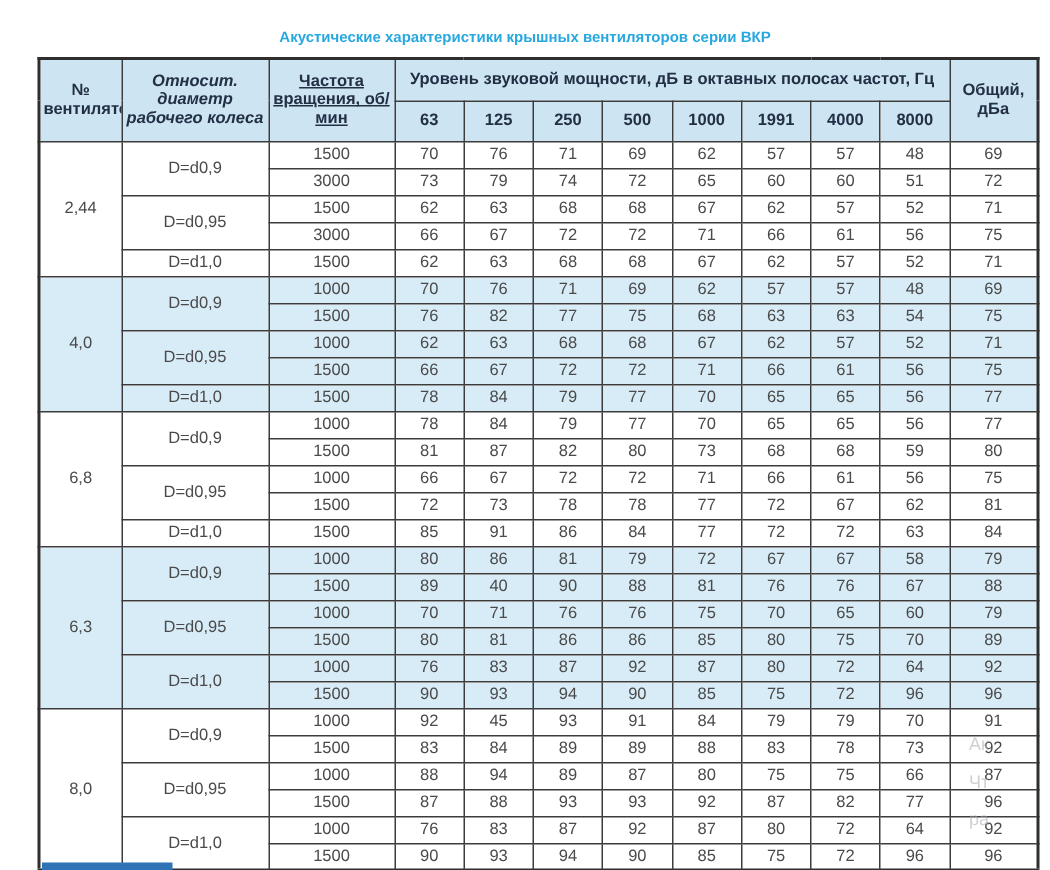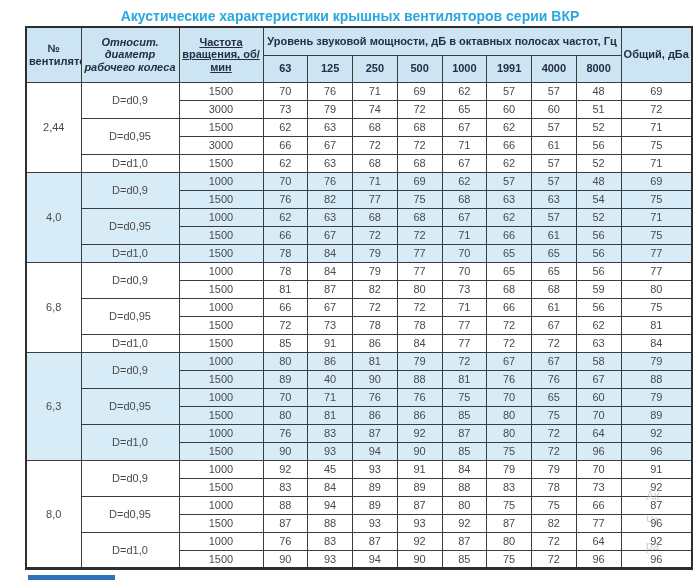--- a/index.html
+++ b/index.html
@@ -6,25 +6,25 @@
   html, body { width: 700px; }
   body {
     width: 700px; height: 580px;
     background: #ffffff;
     font-family: "Liberation Sans", "DejaVu Sans", sans-serif;
     position: relative;
     overflow: hidden;
   }
   .page-title {
     text-align: center;
-    font-size: 14px;
+    font-size: 10px;
     font-weight: bold;
     color: var(--title, #29a8e0);
-    padding-top: 8px;
-    height: 26px;
+    padding-top: 20px;
+    height: 38px;
   }
   table.acoustic {
     border-collapse: collapse;
     table-layout: fixed;
     margin-left: 25px;
     width: 668px;
     border: 2px solid #2e2e2e;
     border-bottom: 3px solid #2e2e2e;
   }
   table.acoustic th, table.acoustic td {
@@ -49,21 +49,21 @@
     font-weight: normal;
     color: var(--text, #4a4a4a);
     background: #ffffff;
     padding: 0 2px;
   }
   table.acoustic tbody tr.shaded td { background: var(--shaded-bg, #d8ecf8); }
   .col-fan   { width: 55px; }
   .col-diam  { width: 98px; font-style: italic; }
   .col-speed { width: 84px; text-decoration: underline; }
   .col-freq  { width: 45px; }
-  .col-total { width: 71px; }
+  .col-total { width: 59px; }
   .watermark {
     position: absolute;
     left: 646px; top: 484px;
     color: rgba(165,170,175,0.55);
     font-size: 12px;
     line-height: 25px;
     white-space: nowrap;
     pointer-events: none;
   }
   .bottom-blue-bar {

